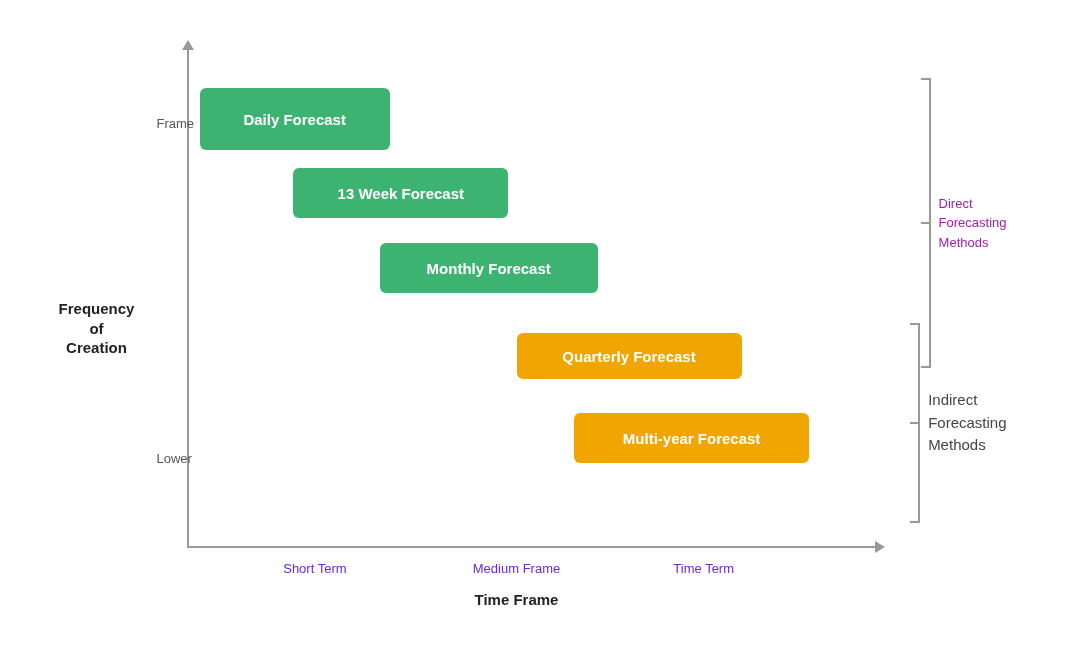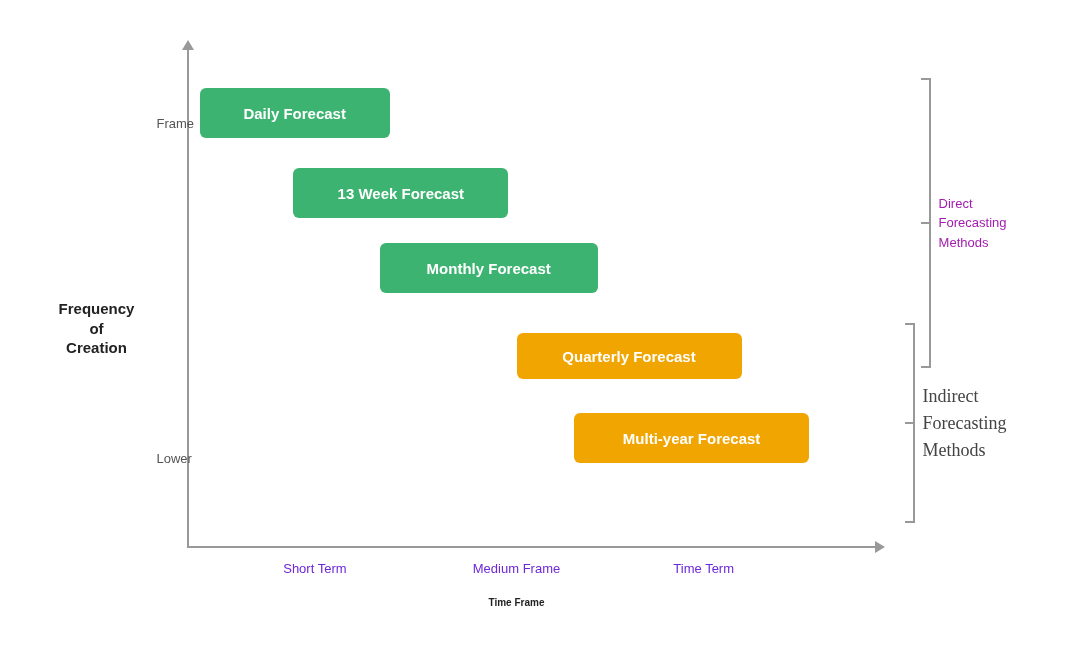--- a/index.html
+++ b/index.html
@@ -93,21 +93,21 @@
       text-align: center;
       white-space: nowrap;
     }
     
     .x-axis-title {
       position: absolute;
       bottom: -60px;
       left: 50%;
       transform: translateX(-50%);
       font-weight: bold;
-      font-size: 10px;
+      font-size: 15px;
       color: #222;
     }
     
     .forecast-box {
       position: absolute;
       border-radius: 6px;
       color: #fff;
       font-size: 15px;
       font-weight: 600;
       display: flex;
@@ -141,21 +141,21 @@
     <div class="y-tick" style="top: 82%; left: 0;">Lower</div>
 
     <div class="x-tick" style="left: 22%;">Short Term</div>
 
     <div class="x-tick" style="left: 50%;">Medium Frame</div>
 
     <div class="x-tick" style="left: 76%;">Time Term</div>
 
     <div class="x-axis-title">Time Frame</div>
 
-    <div class="forecast-box green" style="left: 6%; top: 8%; width: 190px; height: 50px;">
+    <div class="forecast-box green" style="left: 6%; top: 8%; width: 190px; height: 62px;">
       Daily Forecast
     </div>
 
     <div class="forecast-box green" style="left: 19%; top: 24%; width: 215px; height: 50px;">
       13 Week Forecast
     </div>
 
     <div class="forecast-box green" style="left: 31%; top: 39%; width: 218px; height: 50px;">
       Monthly Forecast
     </div>
@@ -184,19 +184,19 @@
       </div>
     </div>
 
     <div style="position:absolute; right:-130px; top:55%; height:40%; display:flex; align-items:center;">
       <div style="position:relative; width:20px; height:100%; margin-right:8px;">
         <div style="position:absolute; right:0; top:0; bottom:0; width:2px; background:#999;"></div>
         <div style="position:absolute; right:0; top:0; width:10px; height:2px; background:#999;"></div>
         <div style="position:absolute; right:0; bottom:0; width:10px; height:2px; background:#999;"></div>
         <div style="position:absolute; right:0; top:50%; width:10px; height:2px; background:#999; transform:translateY(-50%);"></div>
       </div>
-      <div style="font-size:18px; color:#444; line-height:1.5;font-family:Liberation Serif, serif;">
+      <div style="font-size:15px; color:#444; line-height:1.5;">
         Indirect<br>Forecasting<br>Methods
       </div>
     </div>
 
   </div>
 </div>
 
 </body></html>

